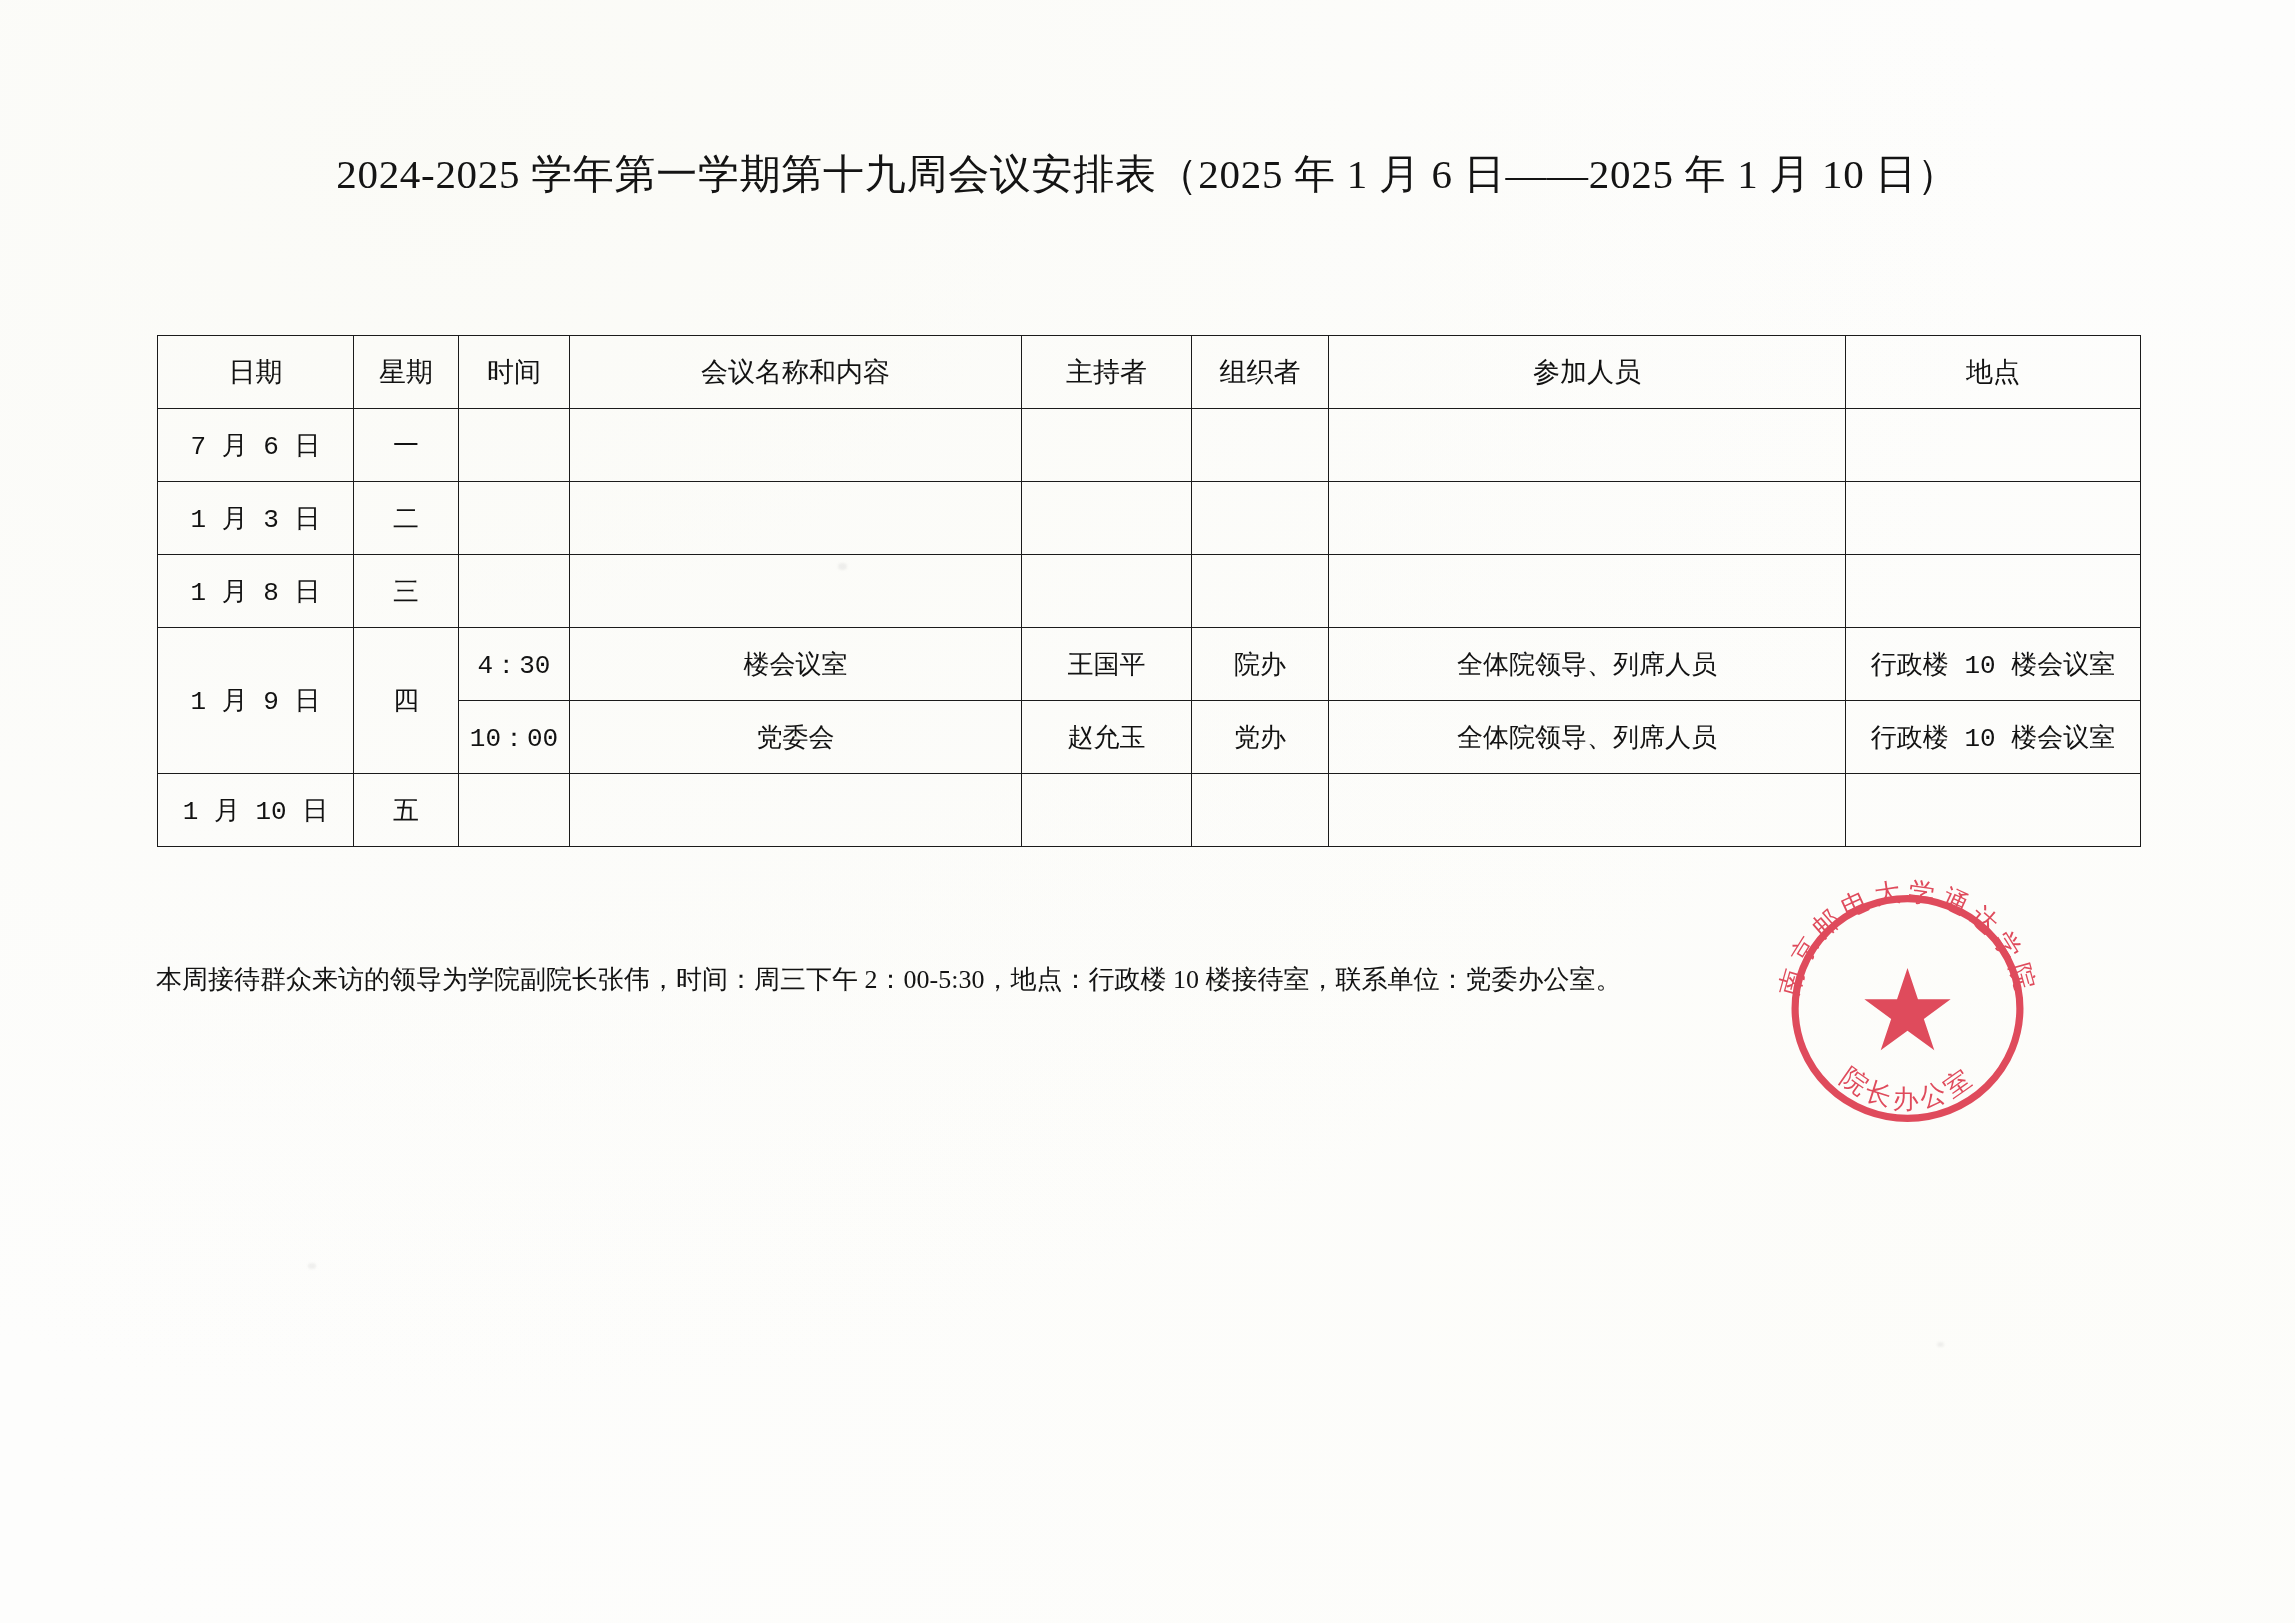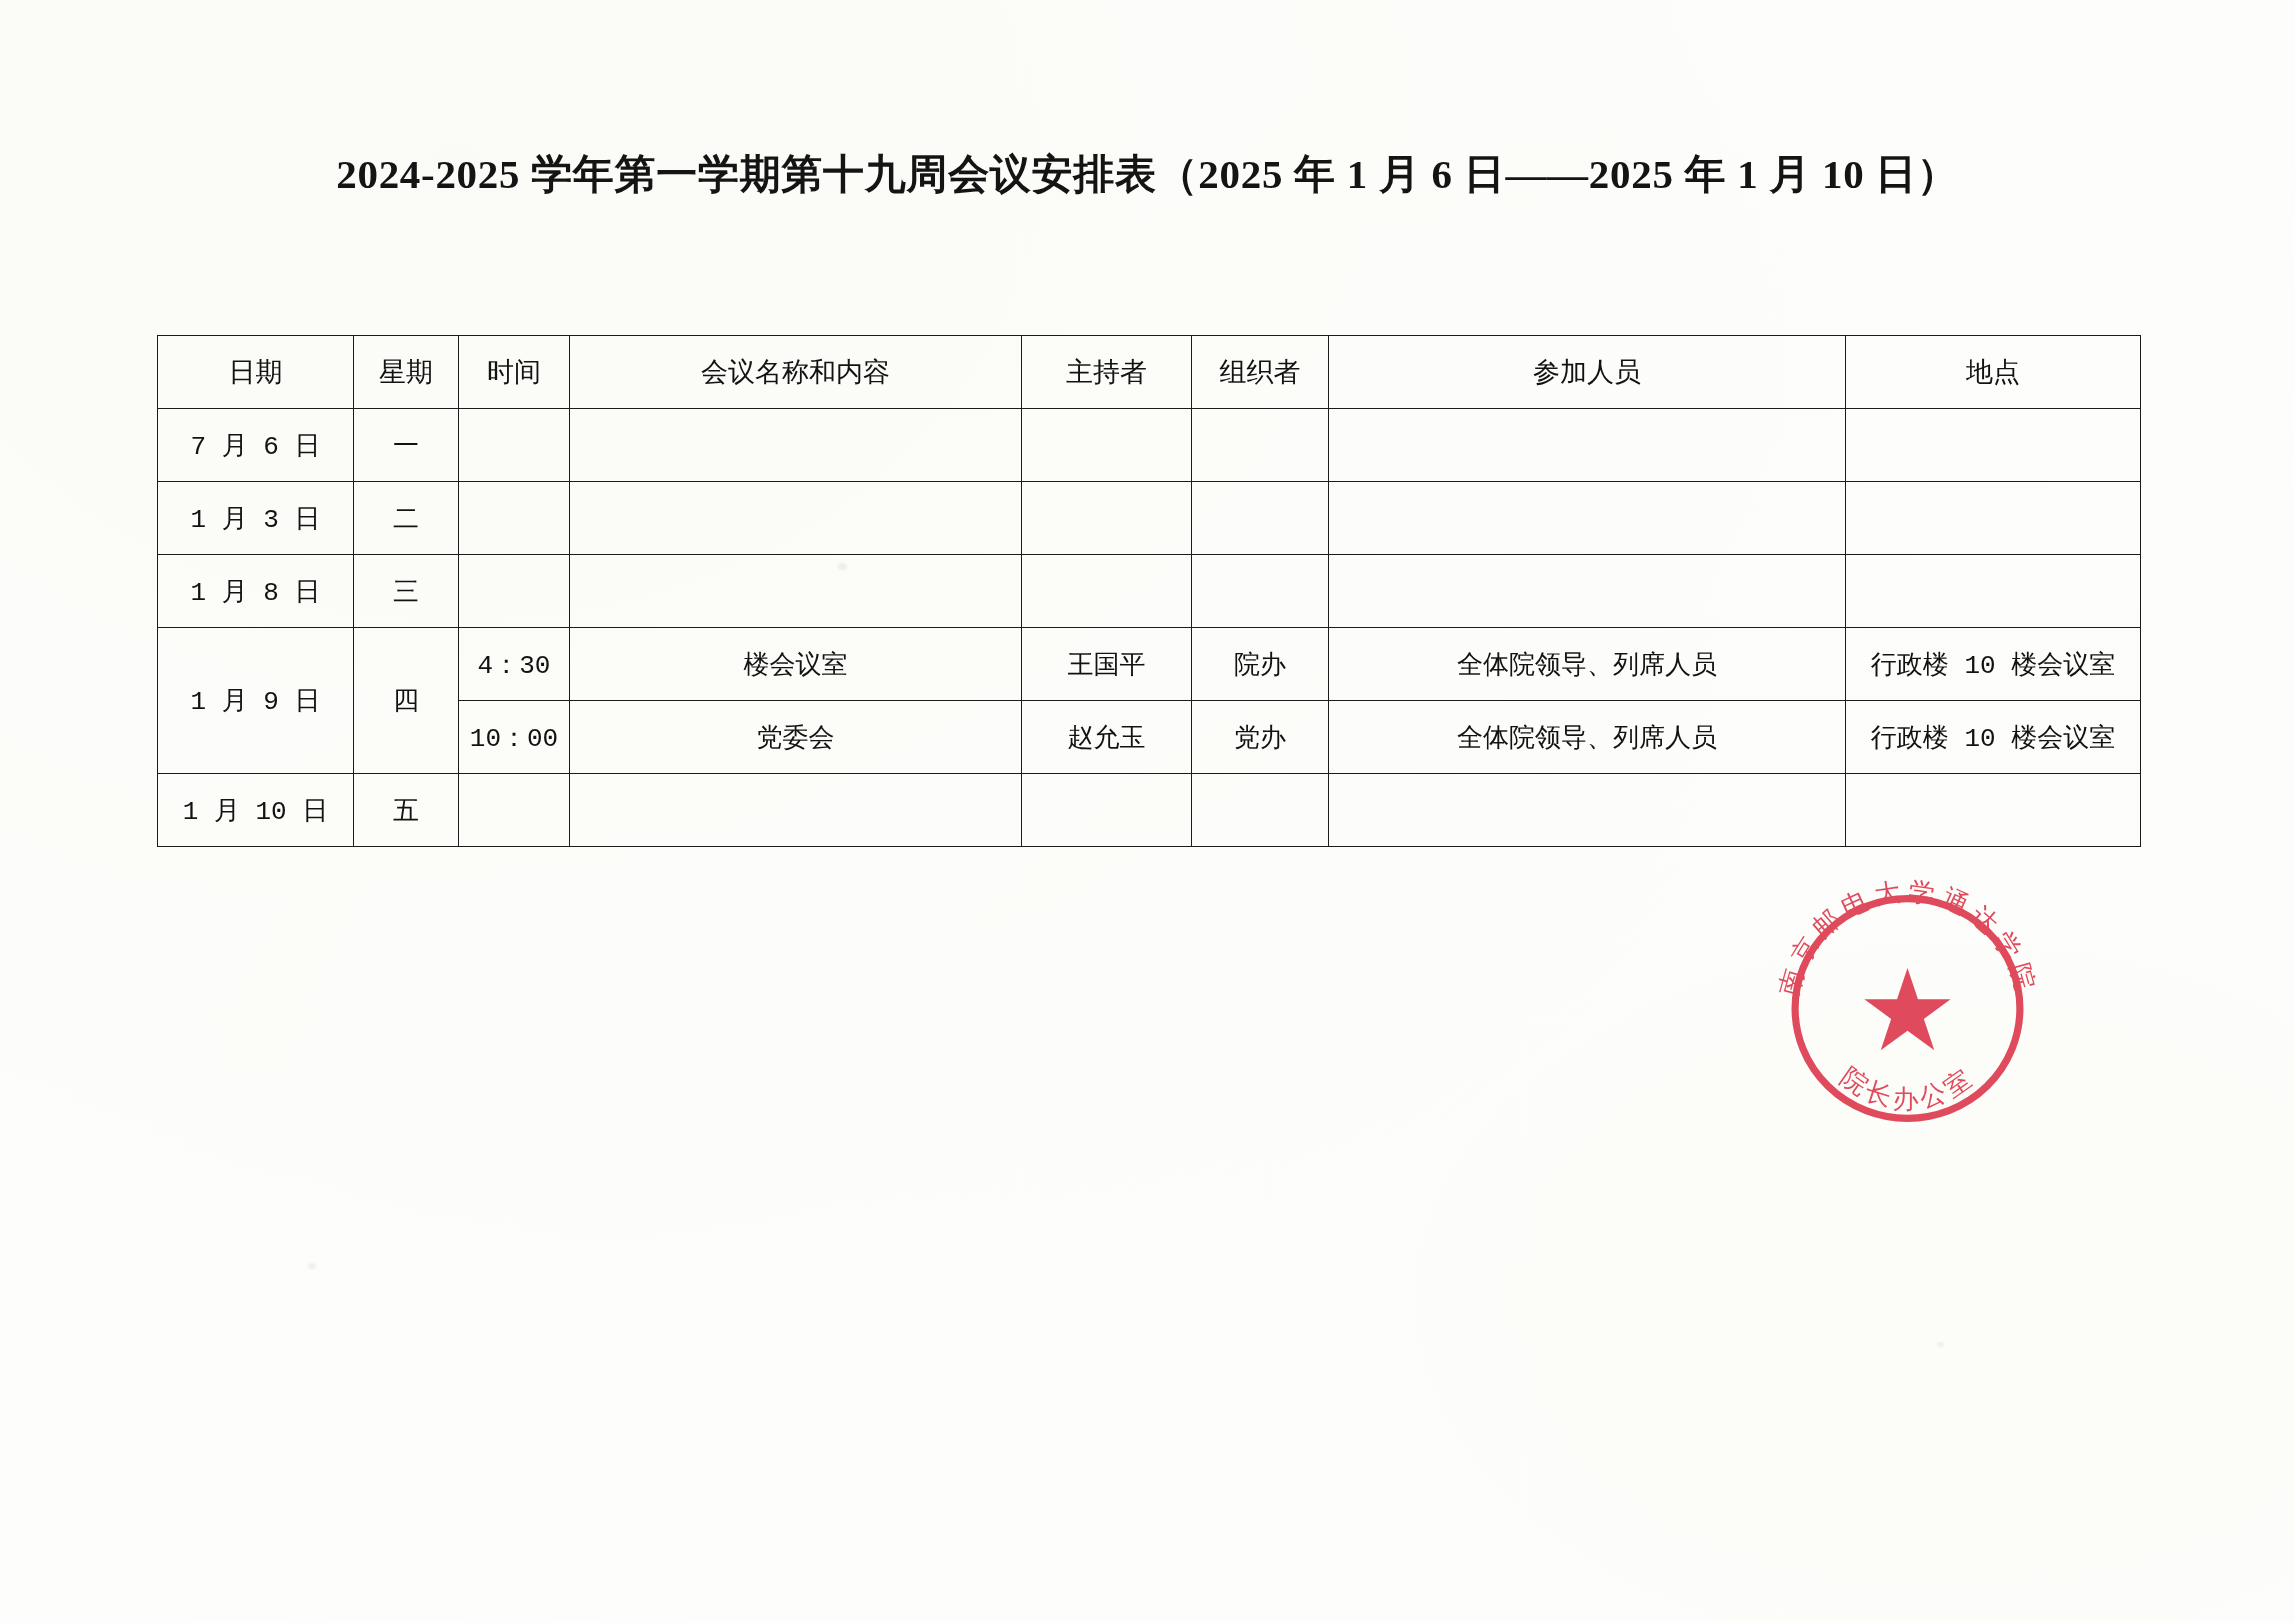--- a/index.html
+++ b/index.html
@@ -30,21 +30,21 @@
       radial-gradient(ellipse at 85% 80%, rgba(252,252,248,0.7), rgba(255,255,255,0) 70%);
     pointer-events: none;
   }
   .doc-title {
     position: absolute;
     top: 147px;
     left: 0;
     width: 2295px;
     text-align: center;
     font-size: 41px;
-    font-weight: bold;
+    font-weight: normal;
     letter-spacing: 0.7px;
     font-family: "Liberation Serif", "DejaVu Serif", serif;
     color: #141414;
     white-space: nowrap;
   }
   .table-wrap {
     position: absolute;
     left: 157px;
     top: 335px;
     width: 1983px;
@@ -199,20 +199,21 @@
           <td></td>
           <td></td>
           <td></td>
           <td></td>
           <td></td>
         </tr>
       </tbody>
     </table>
   </div>
 
+  <div class="note">本周接待群众来访的领导为学院副院长张伟，时间：周三下午 2：00-5:30，地点：行政楼 10 楼接待室，联系单位：党委办公室。</div>
 
   <div class="seal">
     <svg viewBox="0 0 430 420" xmlns="http://www.w3.org/2000/svg">
       <defs>
         <path id="arcTop" d="M 45,215 A 170,170 0 0 1 385,215"></path>
         <path id="arcBottom" d="M 70,250 A 150,150 0 0 0 360,250"></path>
       </defs>
       <ellipse cx="215" cy="210" rx="172" ry="168" fill="none" stroke="#d9253a" stroke-width="11"></ellipse>
       <text class="seal-text" font-size="40" letter-spacing="9" text-anchor="middle">
         <textPath href="#arcTop" startOffset="50%">南京邮电大学通达学院</textPath>

